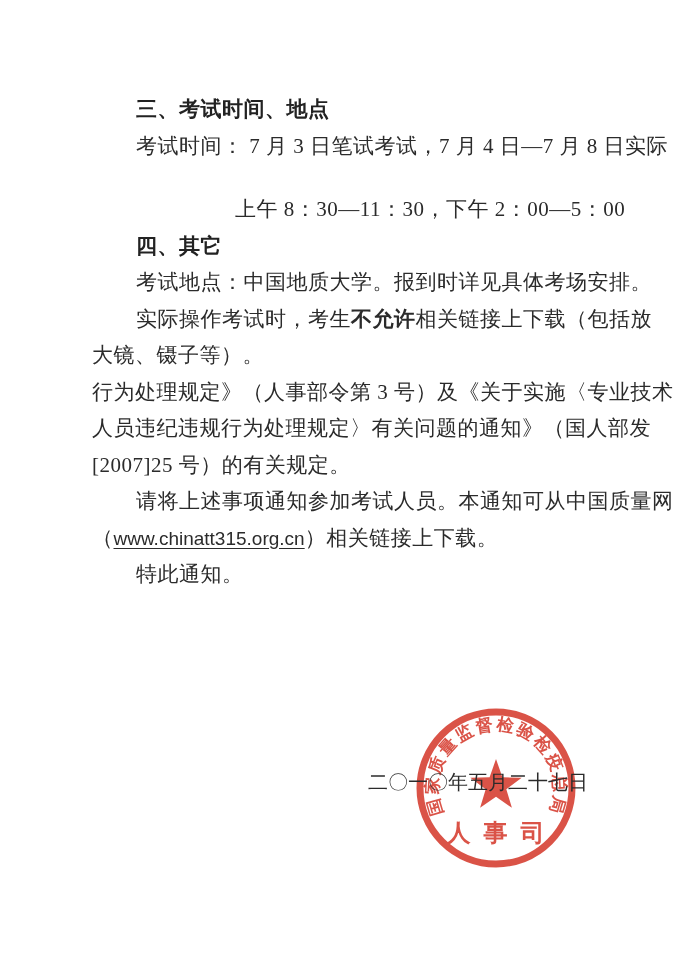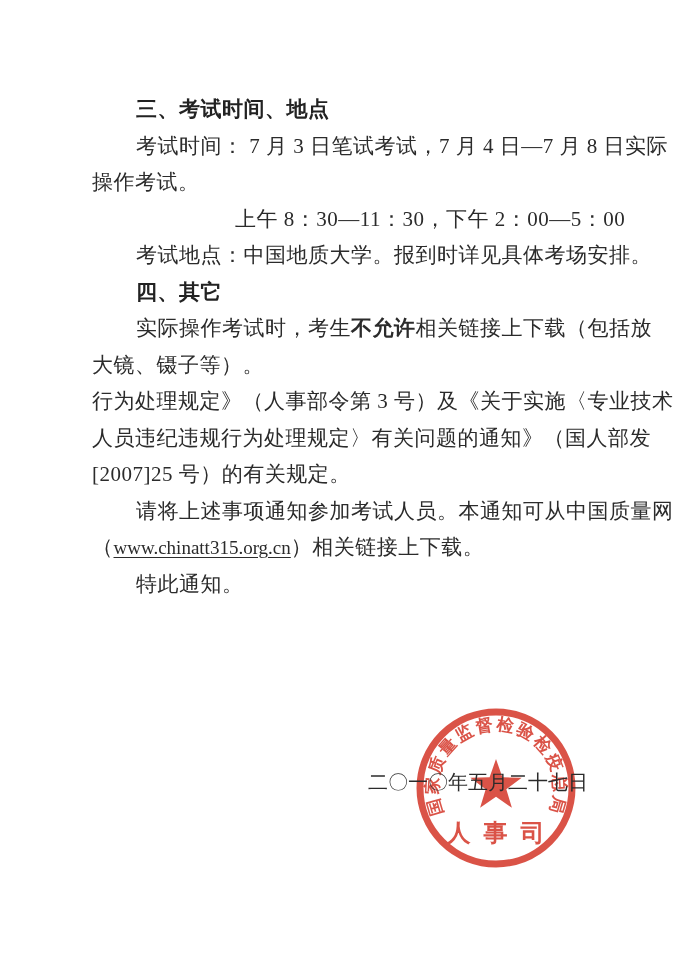--- a/index.html
+++ b/index.html
@@ -17,25 +17,25 @@
     left: 92px;
     top: 91px;
     width: 545px;
     font-size: 21px;
     line-height: 36.5px;
     color: #2b2b2b;
     letter-spacing: 0.5px;
   }
   .line { height: 36.5px; white-space: nowrap; }
   .indent { padding-left: 44px; }
-  .sched  { padding-left: 143px; }
+  .sched  { padding-left: 143px; margin-top: 27px; }
   .heading { font-weight: bold; color: #222; }
   .bold { font-weight: bold; }
   .url {
-    font-family: Liberation Serif, serif;
+    font-family: Liberation Sans, sans-serif;
     font-size: 19px;
     text-decoration: underline;
     text-underline-offset: 3px;
     color: #2b2b2b;
     letter-spacing: 0;
   }
   .seal {
     position: absolute;
     left: 396px;
     top: 688px;
@@ -69,24 +69,23 @@
   }
 </style>
 </head>
 <body>
 
 <div class="page">
 
   <div class="doc-body">
     <div class="line indent heading">三、考试时间、地点</div>
     <div class="line indent">考试时间： 7 月 3 日笔试考试，7 月 4 日—7 月 8 日实际</div>
-    <div class="line">操作考试。</div>
     <div class="line sched">上午 8：30—11：30，下午 2：00—5：00</div>
+    <div class="line indent heading">四、其它</div>
     <div class="line indent">考试地点：中国地质大学。报到时详见具体考场安排。</div>
-    <div class="line indent heading">四、其它</div>
     <div class="line indent">
       <span>实际操作考试时，考生</span><span class="bold">不允许</span><span>相关链接上下载（包括放</span>
     </div>
     <div class="line">大镜、镊子等）。</div>
     <div class="line">行为处理规定》（人事部令第 3 号）及《关于实施〈专业技术</div>
     <div class="line">人员违纪违规行为处理规定〉有关问题的通知》（国人部发</div>
     <div class="line">[2007]25 号）的有关规定。</div>
     <div class="line indent">请将上述事项通知参加考试人员。本通知可从中国质量网</div>
     <div class="line">
       <span>（</span><span class="url">www.chinatt315.org.cn</span><span>）相关链接上下载。</span>

